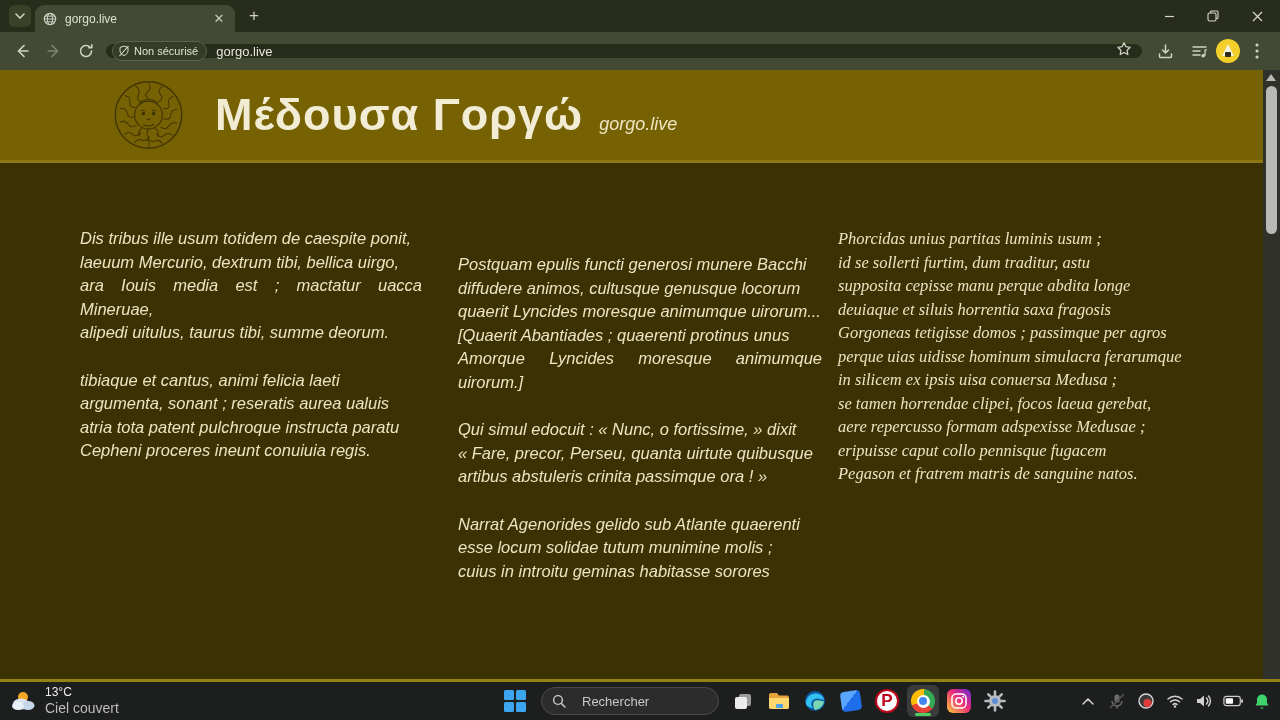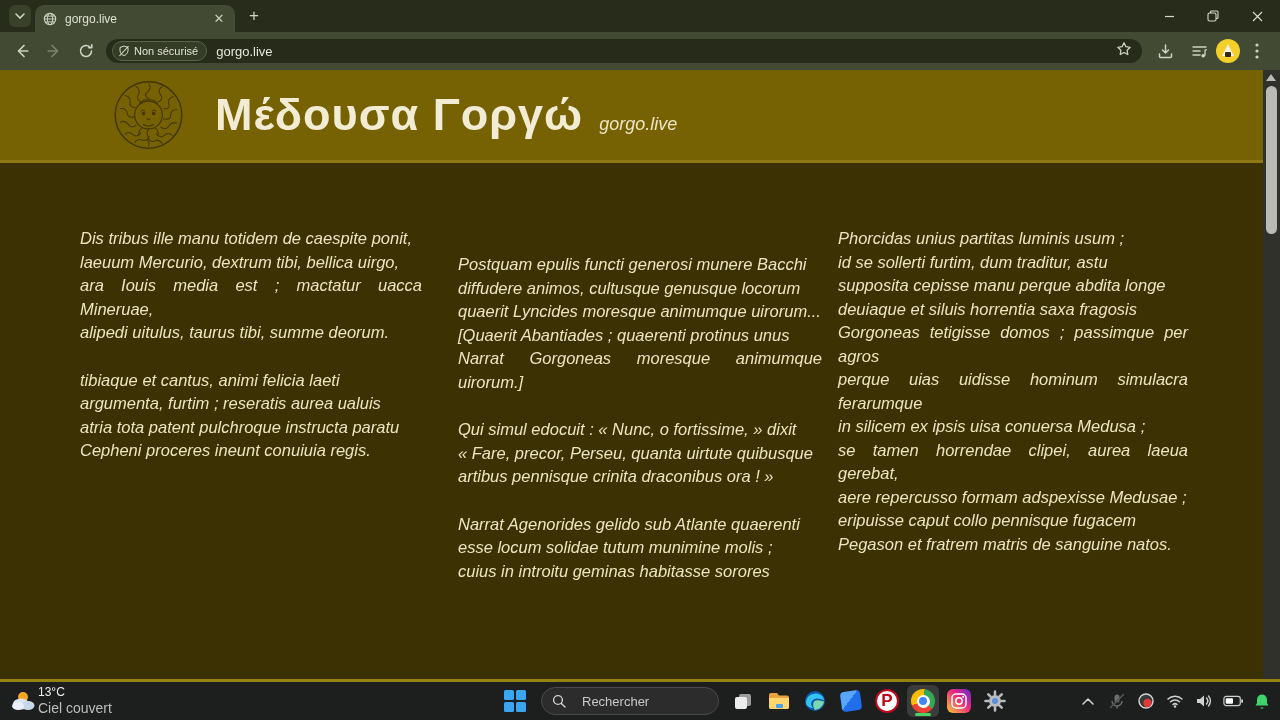--- a/index.html
+++ b/index.html
@@ -17,55 +17,55 @@
     color:#c8ccba; font-size:13px; line-height:1; }
   .newtab-btn { width:26px; height:26px; margin:0 0 3px 6px; border-radius:6px; color:#cfd2c4;
     display:flex; align-items:center; justify-content:center; font-size:17px; }
   .win-controls { position:absolute; right:8px; top:4px; display:flex; gap:14px; }
   .win-btn { width:30px; height:24px; display:flex; align-items:center; justify-content:center; color:#d6d8cc; }
 
   .toolbar { height:38px; background:#434a33; display:flex; align-items:center; padding:0 6px; }
   .nav-btn { width:28px; height:28px; border-radius:50%; display:flex; align-items:center; justify-content:center;
     color:#cfd2c4; margin:0 2px; }
   .nav-btn.disabled { color:#7c8370; }
-  .omnibox { flex:1; height:24px; margin:0 6px 0 4px; background:#262b1a; border-radius:14px;
+  .omnibox { flex:1; height:14px; margin:0 6px 0 4px; background:#262b1a; border-radius:14px;
     display:flex; align-items:center; padding:0 10px 0 6px; }
   .sec-chip { height:20px; border:1px solid #5b6247; border-radius:10px; display:flex; align-items:center;
     padding:0 8px 0 5px; color:#dfe2d0; font-size:11px; gap:4px; background:#343b26; }
   .url-text { color:#e4e6da; font-size:13px; margin-left:9px; flex:1; }
   .star-btn { color:#cfd2c4; }
   .tb-icon { width:28px; height:28px; display:flex; align-items:center; justify-content:center; color:#cfd2c4; margin:0 3px; }
   .avatar { width:24px; height:24px; border-radius:50%; background:#f2cf2a; position:relative; overflow:hidden; }
   .avatar svg { position:absolute; left:0; top:0; }
 
   
   .page { position:relative; height:609px; background:#3b3103; overflow:hidden; }
   .site-header { height:93px; background:#766103; border-bottom:3px solid #8d7813; display:flex; align-items:center; }
   .logo { width:77px; height:74px; margin-left:110px; flex:none; }
   .site-title { color:#f2ecd4; font-size:45px; font-weight:bold; letter-spacing:1px; margin-left:28px; }
   .site-sub { color:#eee6c4; font-size:18px; font-style:italic; margin:18px 0 0 16px; }
 
   .content { display:flex; padding:64px 0 0 80px; }
   .col { color:#ece4c2; font-size:16.5px; font-style:italic; line-height:23.5px; }
   .col0 { width:342px; }
   .col1 { width:364px; margin-left:36px; margin-top:26px; }
-  .col2 { width:350px; margin-left:16px; }
+  .col2 { width:350px; margin-left:16px;font-family:Liberation Serif, serif; }
   .para { margin-bottom:24px; }
   .verse { text-align:justify; }
 
   .scrollbar { position:absolute; top:0; right:0; width:17px; height:100%; background:#31312b; }
   .scroll-up { position:absolute; top:4px; left:3px; width:0; height:0;
     border-left:5.5px solid transparent; border-right:5.5px solid transparent; border-bottom:7px solid #b9b9b5; }
   .scroll-thumb { position:absolute; top:16px; left:3px; width:11px; height:148px; border-radius:6px; background:#b9b9b5; }
 
   .window-bottom-edge { height:3px; background:#958213; }
 
   
   .taskbar { height:38px; background:#1d1e1e; position:relative; display:flex; align-items:center; }
-  .weather { position:absolute; left:10px; display:flex; align-items:center; }
+  .weather { position:absolute; left:10px; display:flex; align-items:center; gap:7px; }
   .weather-text { line-height:1.15; }
   .weather-temp { color:#eeeeee; font-size:12px; }
   .weather-cond { color:#bdbdbd; font-size:14px; }
   .tb-center { position:absolute; left:50%; transform:translateX(-50%); display:flex; align-items:center; margin-left:115px; }
   .app-slot { width:32px; height:32px; border-radius:6px; display:flex; align-items:center; justify-content:center;
     margin:0 2px; position:relative; }
   .app-slot.active { background:#3a3b3b; }
   .active-underline { position:absolute; bottom:1px; left:50%; transform:translateX(-50%);
     width:16px; height:3px; border-radius:2px; background:#4ad263; }
   .search-pill { width:178px; height:28px; border-radius:14px; background:#2c2c2c; border:1px solid #4a4a4a;
@@ -201,61 +201,61 @@
         <path d="M40 55q-3 5 0 9M33 54q-5 4-3 9M47 54q5 4 3 9"></path>
       </g>
     </svg>
     <div class="site-title">Μέδουσα Γοργώ</div>
     <div class="site-sub">gorgo.live</div>
   </div>
 
   <div class="content">
     <div class="col col0">
         <div class="para">
-          <div class="verse">Dis tribus ille manu totidem de caespite ponit,</div>
+          <div class="verse">Dis tribus ille usum totidem de caespite ponit,</div>
           <div class="verse">laeuum Mercurio, dextrum tibi, bellica uirgo,</div>
           <div class="verse">ara Iouis media est ; mactatur uacca Mineruae,</div>
           <div class="verse">alipedi uitulus, taurus tibi, summe deorum.</div>
         </div>
         <div class="para">
           <div class="verse">tibiaque et cantus, animi felicia laeti</div>
-          <div class="verse">argumenta, furtim ; reseratis aurea ualuis</div>
+          <div class="verse">argumenta, sonant ; reseratis aurea ualuis</div>
           <div class="verse">atria tota patent pulchroque instructa paratu</div>
           <div class="verse">Cepheni proceres ineunt conuiuia regis.</div>
         </div>
       </div>
     <div class="col col1">
         <div class="para">
           <div class="verse">Postquam epulis functi generosi munere Bacchi</div>
           <div class="verse">diffudere animos, cultusque genusque locorum</div>
           <div class="verse">quaerit Lyncides moresque animumque uirorum...</div>
           <div class="verse">[Quaerit Abantiades ; quaerenti protinus unus</div>
-          <div class="verse">Narrat Gorgoneas moresque animumque uirorum.]</div>
+          <div class="verse">Amorque Lyncides moresque animumque uirorum.]</div>
         </div>
         <div class="para">
           <div class="verse">Qui simul edocuit : « Nunc, o fortissime, » dixit</div>
           <div class="verse">« Fare, precor, Perseu, quanta uirtute quibusque</div>
-          <div class="verse">artibus pennisque crinita draconibus ora ! »</div>
+          <div class="verse">artibus abstuleris crinita passimque ora ! »</div>
         </div>
         <div class="para">
           <div class="verse">Narrat Agenorides gelido sub Atlante quaerenti</div>
           <div class="verse">esse locum solidae tutum munimine molis ;</div>
           <div class="verse">cuius in introitu geminas habitasse sorores</div>
         </div>
       </div>
     <div class="col col2">
         <div class="para">
           <div class="verse">Phorcidas unius partitas luminis usum ;</div>
           <div class="verse">id se sollerti furtim, dum traditur, astu</div>
           <div class="verse">supposita cepisse manu perque abdita longe</div>
           <div class="verse">deuiaque et siluis horrentia saxa fragosis</div>
           <div class="verse">Gorgoneas tetigisse domos ; passimque per agros</div>
           <div class="verse">perque uias uidisse hominum simulacra ferarumque</div>
           <div class="verse">in silicem ex ipsis uisa conuersa Medusa ;</div>
-          <div class="verse">se tamen horrendae clipei, aurea laeua gerebat,</div>
+          <div class="verse">se tamen horrendae clipei, focos laeua gerebat,</div>
           <div class="verse">aere repercusso formam adspexisse Medusae ;</div>
           <div class="verse">eripuisse caput collo pennisque fugacem</div>
           <div class="verse">Pegason et fratrem matris de sanguine natos.</div>
         </div>
       </div>
   </div>
 
   <div class="scrollbar">
     <div class="scroll-up"></div>
     <div class="scroll-thumb"></div>

